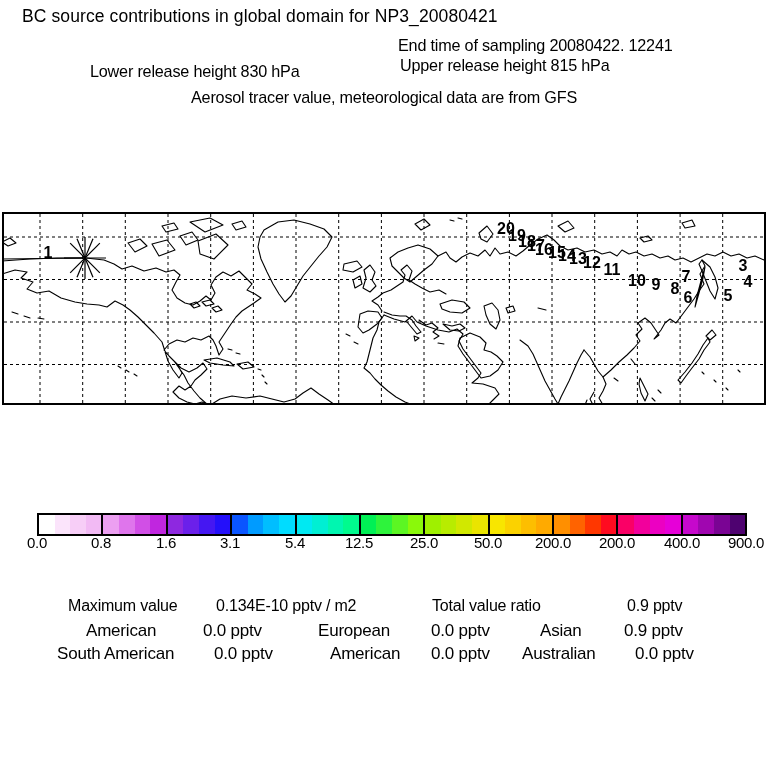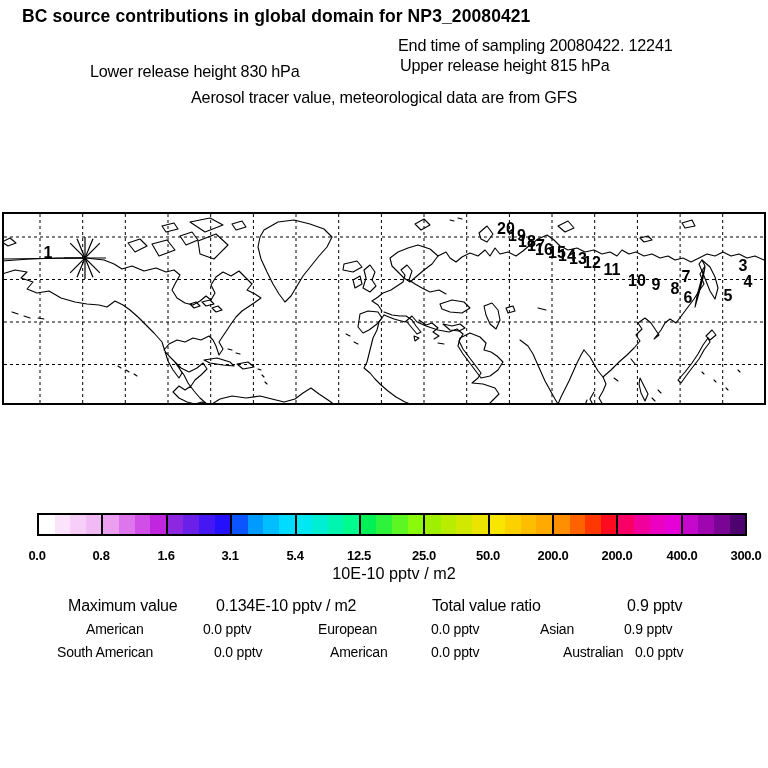--- a/index.html
+++ b/index.html
@@ -1,41 +1,41 @@
 <!DOCTYPE html>
 <html><head>
 <meta charset="utf-8">
 <style>
   html,body{margin:0;padding:0;background:#ffffff;}
   .page{position:relative;width:768px;height:768px;background:#fff;overflow:hidden;
         font-family:"Liberation Sans","DejaVu Sans",sans-serif;color:#000;}
   .abs{position:absolute;white-space:nowrap;}
-  .title{font-size:17.5px;font-weight:700;letter-spacing:0.1px;}
+  .title{font-size:17.5px;font-weight:400;letter-spacing:0.1px;}
   .hline{font-size:16.2px;font-weight:400;letter-spacing:-0.2px;}
   .center-line{left:0;right:0;text-align:center;}
   
   .map{position:absolute;left:2px;top:212px;width:764px;height:193px;background:#fff;}
   .map svg{display:block;}
   .coast{fill:none;stroke:#000;stroke-width:1.1;stroke-linejoin:round;stroke-linecap:round;}
   .grid line{stroke:#000;stroke-width:1;stroke-dasharray:3 3;}
   .frame{fill:none;stroke:#000;stroke-width:2;}
   .traj{font-family:"Liberation Sans","DejaVu Sans",sans-serif;font-size:16px;font-weight:700;fill:#000;}
   .star line{stroke:#000;stroke-width:1.2;}
   
   .cbar{position:absolute;left:37px;top:513px;width:710px;height:23px;
         border:2px solid #000;box-sizing:border-box;display:flex;}
   .cbcell{flex:1 1 0;}
   .cbcell.seg{border-left:2px solid #000;}
-  .cbtick{position:absolute;top:548px;transform:translateX(-50%);
-          font-size:13px;font-weight:700;letter-spacing:-0.3px;}
+  .cbtick{position:absolute;top:534px;transform:translateX(-50%);
+          font-size:15px;font-weight:400;letter-spacing:-0.3px;}
   .units{position:absolute;left:20px;right:0;top:564px;text-align:center;
          font-size:16.2px;font-weight:400;}
   
   .s1{font-size:16px;font-weight:400;letter-spacing:-0.2px;}
-  .s2{font-size:14px;font-weight:400;letter-spacing:-0.2px;}
+  .s2{font-size:17px;font-weight:400;letter-spacing:-0.2px;}
 </style>
 </head>
 <body>
 
 <div class="page">
 
   <div class="abs title" style="left:22px;top:6px">BC  source contributions in global domain for NP3_20080421</div>
   <div class="abs hline" style="left:398px;top:36px">End time of sampling 20080422. 12241</div>
   <div class="abs hline" style="left:90px;top:62px">Lower release height  830 hPa</div>
   <div class="abs hline" style="left:400px;top:56px">Upper release height  815 hPa</div>
@@ -233,35 +233,34 @@
   <span class="abs cbtick" style="left:101px">0.8</span>
   <span class="abs cbtick" style="left:166px">1.6</span>
   <span class="abs cbtick" style="left:230px">3.1</span>
   <span class="abs cbtick" style="left:295px">5.4</span>
   <span class="abs cbtick" style="left:359px">12.5</span>
   <span class="abs cbtick" style="left:424px">25.0</span>
   <span class="abs cbtick" style="left:488px">50.0</span>
   <span class="abs cbtick" style="left:553px">200.0</span>
   <span class="abs cbtick" style="left:617px">200.0</span>
   <span class="abs cbtick" style="left:682px">400.0</span>
-  <span class="abs cbtick" style="left:746px">300.0</span>
-  <div class="units">10E-10 pptv / m2</div>
+  <span class="abs cbtick" style="left:746px">900.0</span>
 
   <span class="abs s1" style="left:68px;top:597px">Maximum value</span>
   <span class="abs s1" style="left:216px;top:597px">0.134E-10 pptv / m2</span>
   <span class="abs s1" style="left:432px;top:597px">Total value ratio</span>
   <span class="abs s1" style="left:627px;top:597px">0.9 pptv</span>
 
   <span class="abs s2" style="left:86px;top:621px">American</span>
   <span class="abs s2" style="left:203px;top:621px">0.0 pptv</span>
   <span class="abs s2" style="left:318px;top:621px">European</span>
   <span class="abs s2" style="left:431px;top:621px">0.0 pptv</span>
   <span class="abs s2" style="left:540px;top:621px">Asian</span>
   <span class="abs s2" style="left:624px;top:621px">0.9 pptv</span>
 
   <span class="abs s2" style="left:57px;top:644px">South American</span>
   <span class="abs s2" style="left:214px;top:644px">0.0 pptv</span>
   <span class="abs s2" style="left:330px;top:644px">American</span>
   <span class="abs s2" style="left:431px;top:644px">0.0 pptv</span>
-  <span class="abs s2" style="left:563px;top:644px">Australian</span>
+  <span class="abs s2" style="left:522px;top:644px">Australian</span>
   <span class="abs s2" style="left:635px;top:644px">0.0 pptv</span>
 
 </div>
 
 </body></html>

